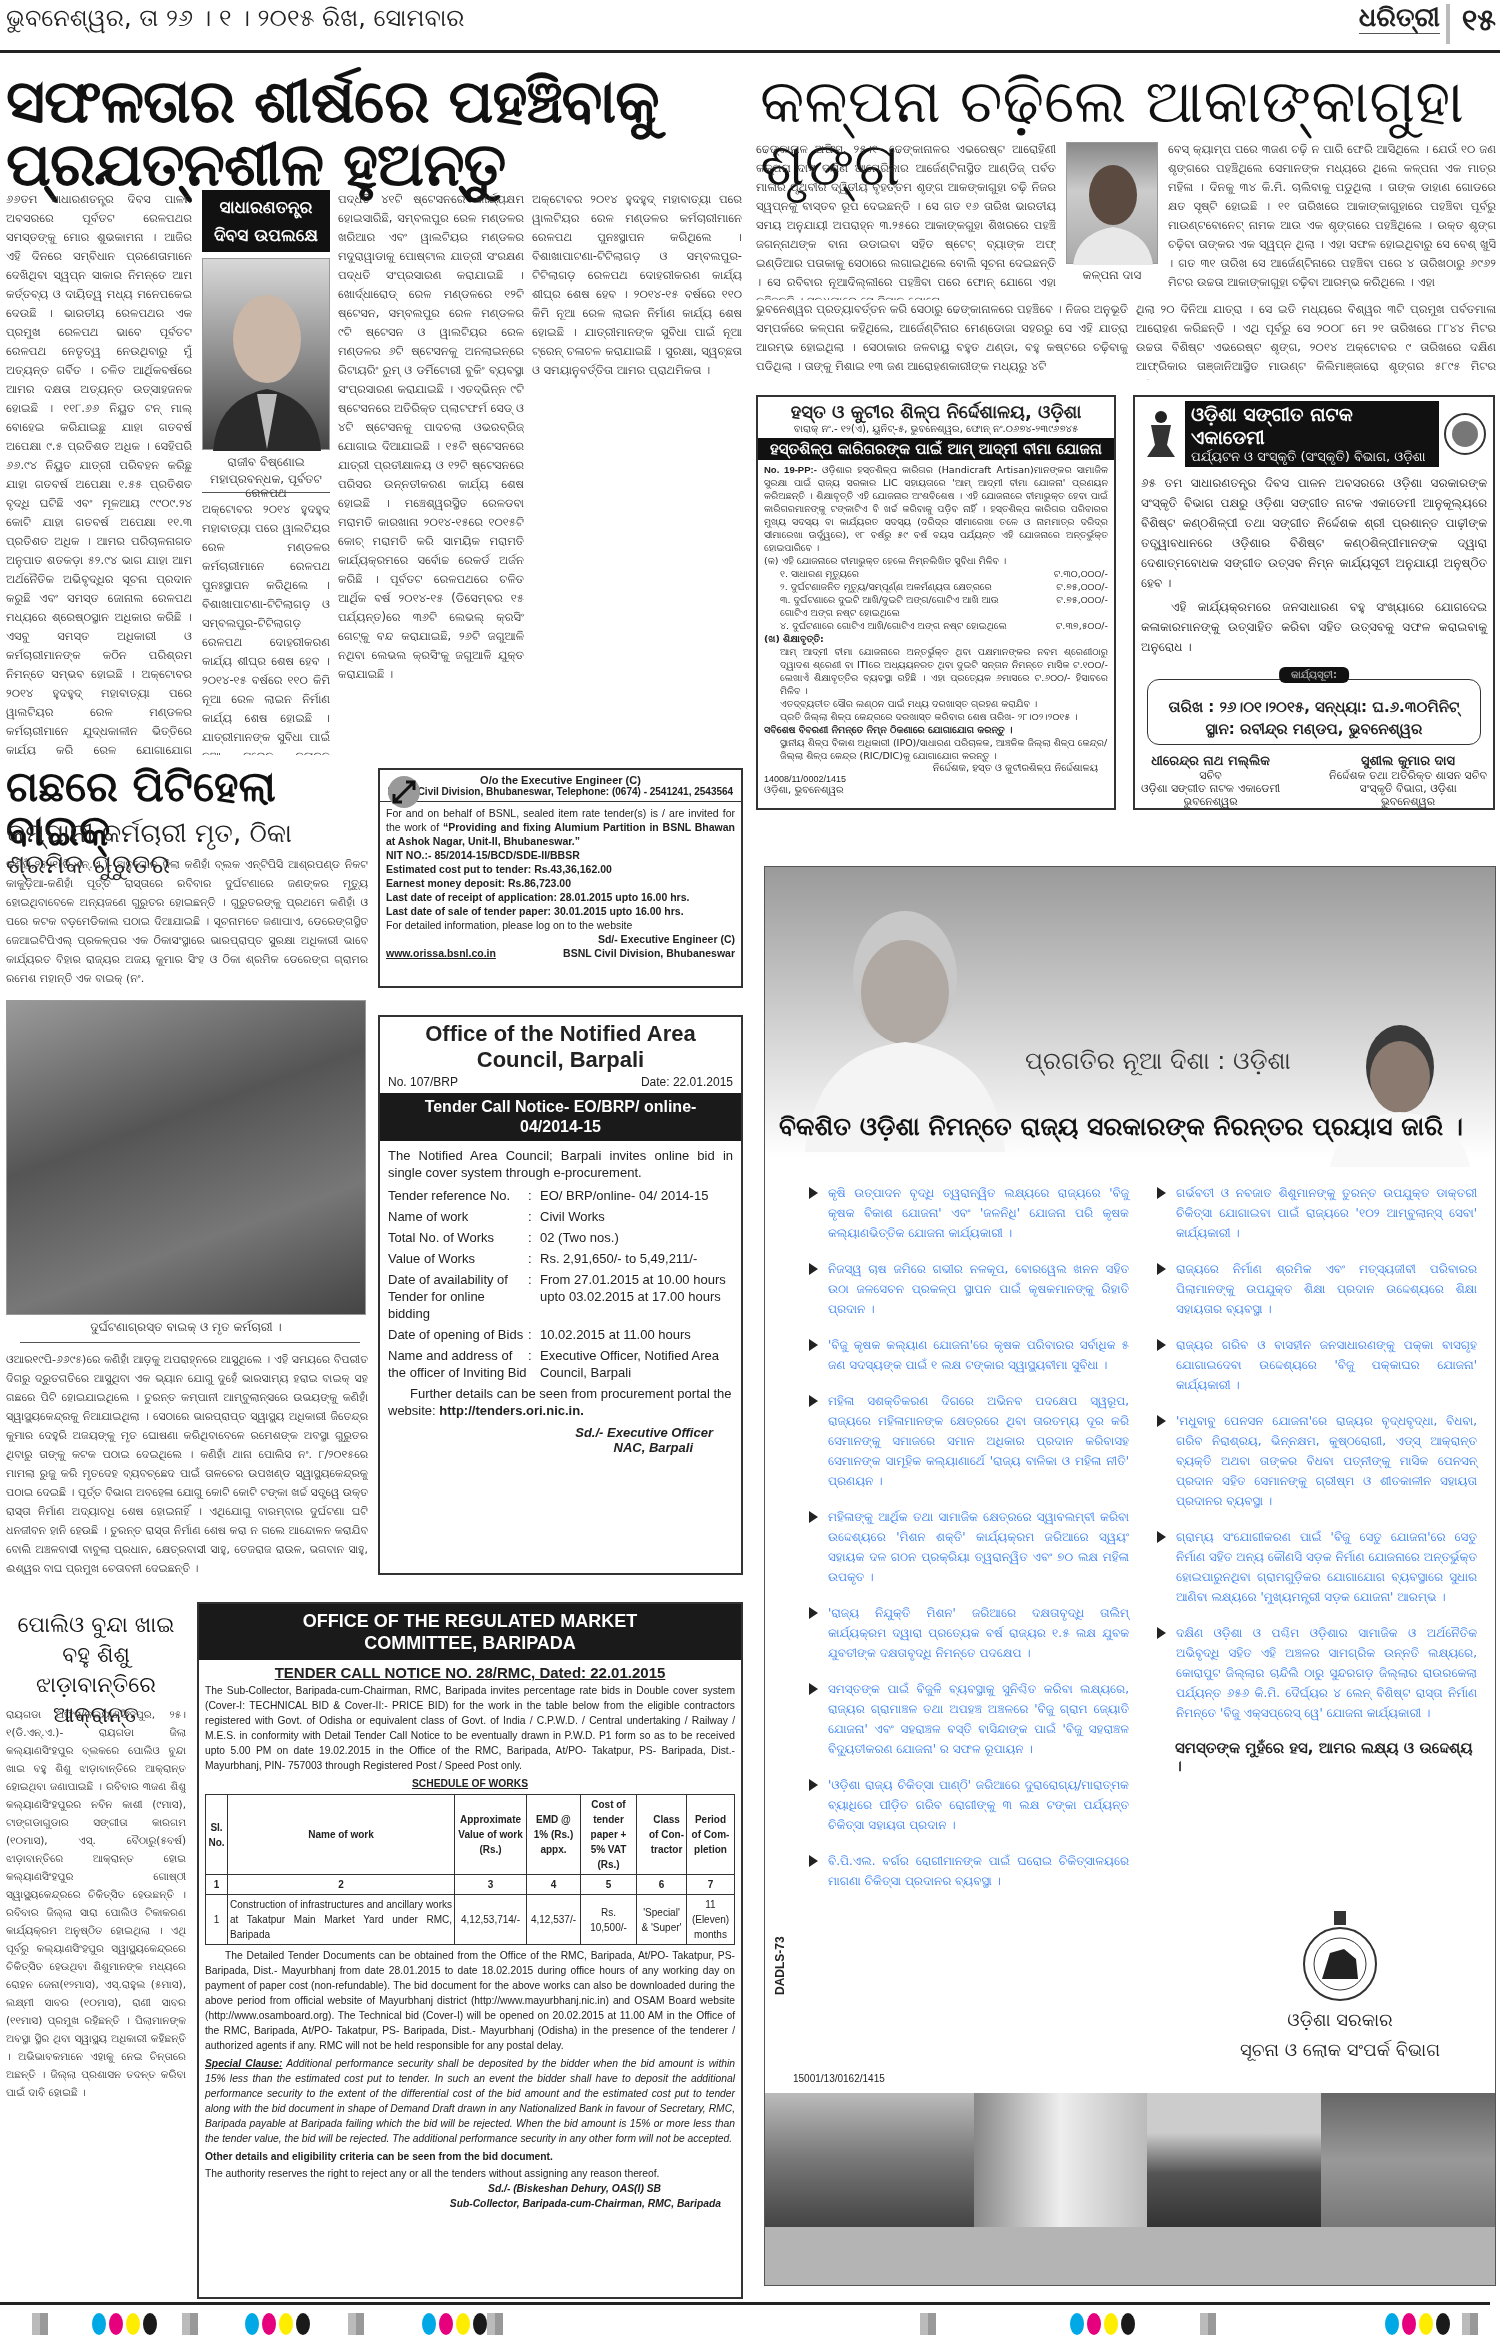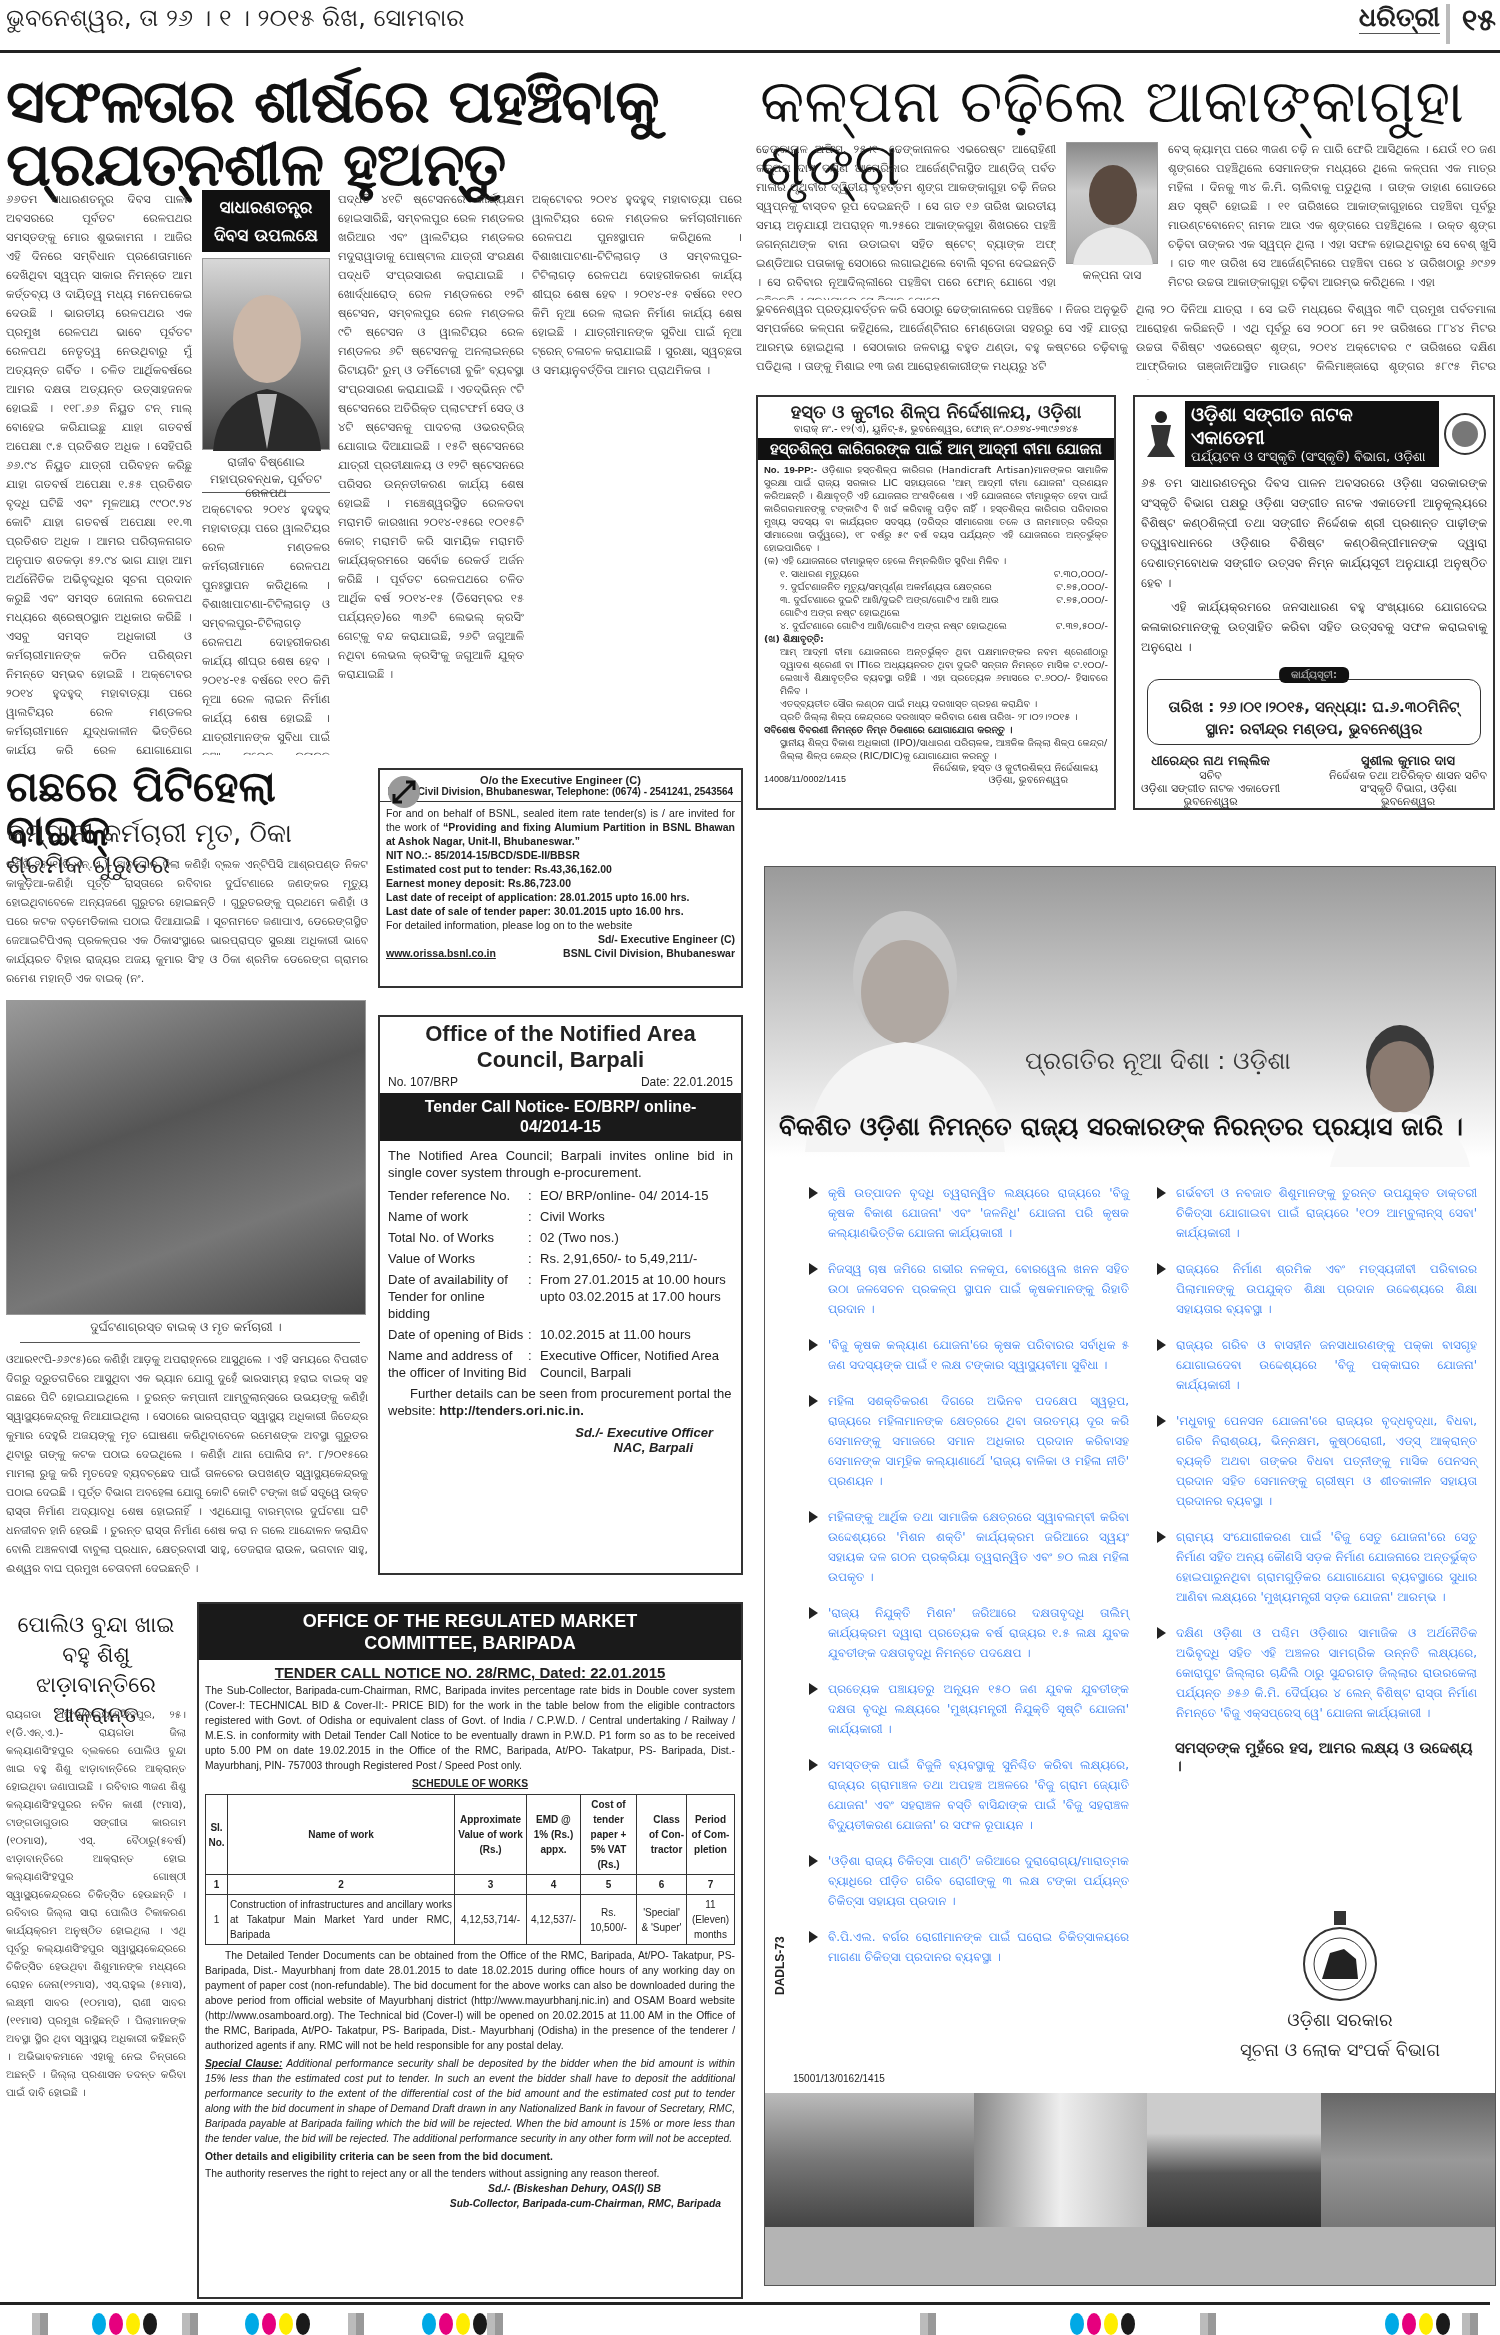--- a/index.html
+++ b/index.html
@@ -100,21 +100,21 @@
         <span>ଟ.୩୭,୫୦୦/-</span>
       </div>
   </div>
   <div class="bold" style="font-size:9.5px;line-height:13px;">(ଖ) ଶିକ୍ଷାବୃତ୍ତି:</div>
   <div style="font-size:9.5px;line-height:13px;padding-left:16px;text-align:justify;">ଆମ୍ ଆଦ୍‌ମୀ ବୀମା ଯୋଜନାରେ ଅନ୍ତର୍ଭୁକ୍ତ ଥିବା ପକ୍ଷମାନଙ୍କର ନବମ ଶ୍ରେଣୀଠାରୁ ଦ୍ୱାଦଶ ଶ୍ରେଣୀ ବା ITIରେ ଅଧ୍ୟୟନରତ ଥିବା ଦୁଇଟି ସନ୍ତାନ ନିମନ୍ତେ ମାସିକ ଟ.୧୦୦/- ଲେଖାଏଁ ଶିକ୍ଷାବୃତ୍ତିର ବ୍ୟବସ୍ଥା ରହିଛି । ଏହା ପ୍ରତ୍ୟେକ ୬ମାସରେ ଟ.୬୦୦/- ହିସାବରେ ମିଳିବ ।</div>
   <div style="font-size:9.5px;line-height:13px;padding-left:16px;">ଏତଦ୍‌ବ୍ୟତୀତ ସୌର ଲଣ୍ଠନ ପାଇଁ ମଧ୍ୟ ଦରଖାସ୍ତ ଗ୍ରହଣ କରାଯିବ ।</div>
   <div style="font-size:9.5px;line-height:13px;padding-left:16px;">ପ୍ରତି ଜିଲ୍ଲା ଶିଳ୍ପ କେନ୍ଦ୍ରରେ ଦରଖାସ୍ତ କରିବାର ଶେଷ ତାରିଖ- ୨୮।୦୨।୨୦୧୫ ।</div>
   <div class="bold" style="font-size:9.5px;line-height:13px;">ସବିଶେଷ ବିବରଣୀ ନିମନ୍ତେ ନିମ୍ନ ଠିକଣାରେ ଯୋଗାଯୋଗ କରନ୍ତୁ ।</div>
   <div style="font-size:9.5px;line-height:13px;padding-left:16px;">ସ୍ଥାନୀୟ ଶିଳ୍ପ ବିକାଶ ଅଧିକାରୀ (IPO)/ସାଧାରଣ ପରିଚାଳକ, ଆଞ୍ଚଳିକ ଜିଲ୍ଲା ଶିଳ୍ପ କେନ୍ଦ୍ର/ ଜିଲ୍ଲା ଶିଳ୍ପ କେନ୍ଦ୍ର (RIC/DIC)କୁ ଯୋଗାଯୋଗ କରନ୍ତୁ ।</div>
   <div style="font-size:10px;text-align:right;padding-right:10px;">ନିର୍ଦ୍ଦେଶକ, ହସ୍ତ ଓ କୁଟୀରଶିଳ୍ପ ନିର୍ଦ୍ଦେଶାଳୟ</div>
-  <div style="display:flex;justify-content:space-between;font-size:9px;">
+  <div style="display:flex;justify-content:space-between;font-size:9px;flex-direction:column;">
     <span class="en">14008/11/0002/1415</span>
     <span style="font-size:10px;padding-right:40px;">ଓଡ଼ିଶା, ଭୁବନେଶ୍ୱର</span>
   </div>
 </div>
 
 <div class="abs box" style="left:1133px;top:395px;width:362px;height:415px;padding:4px 6px;overflow:hidden;">
   <div style="display:flex;align-items:center;gap:4px;">
     <svg width="40" height="50" viewBox="0 0 40 50">
       <circle cx="20" cy="8" r="6" fill="#222"></circle>
         <path d="M10 16 L30 16 L26 36 L34 48 L6 48 L14 36 Z" fill="#333"></path>
@@ -329,24 +329,20 @@
     <div class="bullet">
         <span class="tri"></span>
         <span class="t">ମହିଳାଙ୍କୁ ଆର୍ଥିକ ତଥା ସାମାଜିକ କ୍ଷେତ୍ରରେ ସ୍ୱାବଲମ୍ବୀ କରିବା ଉଦ୍ଦେଶ୍ୟରେ 'ମିଶନ ଶକ୍ତି' କାର୍ଯ୍ୟକ୍ରମ ଜରିଆରେ ସ୍ୱୟଂ ସହାୟକ ଦଳ ଗଠନ ପ୍ରକ୍ରିୟା ତ୍ୱରାନ୍ୱିତ ଏବଂ ୭୦ ଲକ୍ଷ ମହିଳା ଉପକୃତ ।</span>
       </div>
     <div class="bullet">
         <span class="tri"></span>
         <span class="t">'ରାଜ୍ୟ ନିଯୁକ୍ତି ମିଶନ' ଜରିଆରେ ଦକ୍ଷତାବୃଦ୍ଧି ତାଲିମ୍ କାର୍ଯ୍ୟକ୍ରମ ଦ୍ୱାରା ପ୍ରତ୍ୟେକ ବର୍ଷ ରାଜ୍ୟର ୧.୫ ଲକ୍ଷ ଯୁବକ ଯୁବତୀଙ୍କ ଦକ୍ଷତାବୃଦ୍ଧି ନିମନ୍ତେ ପଦକ୍ଷେପ ।</span>
       </div>
     <div class="bullet">
         <span class="tri"></span>
-        <span class="t">ପ୍ରତ୍ୟେକ ପଞ୍ଚାୟତରୁ ଅନ୍ୟୂନ ୧୫୦ ଜଣ ଯୁବକ ଯୁବତୀଙ୍କ ଦକ୍ଷତା ବୃଦ୍ଧି ଲକ୍ଷ୍ୟରେ 'ମୁଖ୍ୟମନ୍ତ୍ରୀ ନିଯୁକ୍ତି ସୃଷ୍ଟି ଯୋଜନା' କାର୍ଯ୍ୟକାରୀ ।</span>
-      </div>
-    <div class="bullet">
-        <span class="tri"></span>
         <span class="t">ସମସ୍ତଙ୍କ ପାଇଁ ବିଜୁଳି ବ୍ୟବସ୍ଥାକୁ ସୁନିଶ୍ଚିତ କରିବା ଲକ୍ଷ୍ୟରେ, ରାଜ୍ୟର ଗ୍ରାମାଞ୍ଚଳ ତଥା ଅପହଞ୍ଚ ଅଞ୍ଚଳରେ 'ବିଜୁ ଗ୍ରାମ ଜ୍ୟୋତି ଯୋଜନା' ଏବଂ ସହରାଞ୍ଚଳ ବସ୍ତି ବାସିନ୍ଦାଙ୍କ ପାଇଁ 'ବିଜୁ ସହରାଞ୍ଚଳ ବିଦ୍ୟୁତୀକରଣ ଯୋଜନା' ର ସଫଳ ରୂପାୟନ ।</span>
       </div>
     <div class="bullet">
         <span class="tri"></span>
         <span class="t">'ଓଡ଼ିଶା ରାଜ୍ୟ ଚିକିତ୍ସା ପାଣ୍ଠି' ଜରିଆରେ ଦୁରାରୋଗ୍ୟ/ମାରାତ୍ମକ ବ୍ୟାଧିରେ ପୀଡ଼ିତ ଗରିବ ରୋଗୀଙ୍କୁ ୩ ଲକ୍ଷ ଟଙ୍କା ପର୍ଯ୍ୟନ୍ତ ଚିକିତ୍ସା ସହାୟତା ପ୍ରଦାନ ।</span>
       </div>
     <div class="bullet">
         <span class="tri"></span>
         <span class="t">ବି.ପି.ଏଲ. ବର୍ଗର ରୋଗୀମାନଙ୍କ ପାଇଁ ଘରୋଇ ଚିକିତ୍ସାଳୟରେ ମାଗଣା ଚିକିତ୍ସା ପ୍ରଦାନର ବ୍ୟବସ୍ଥା ।</span>
       </div>

